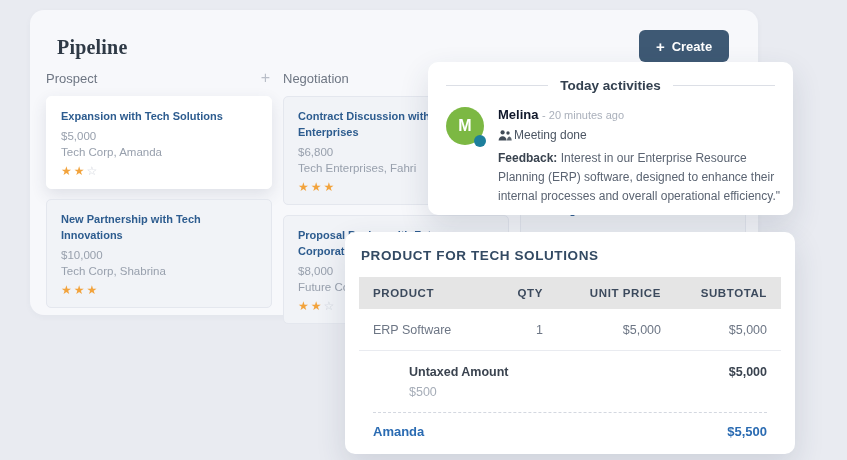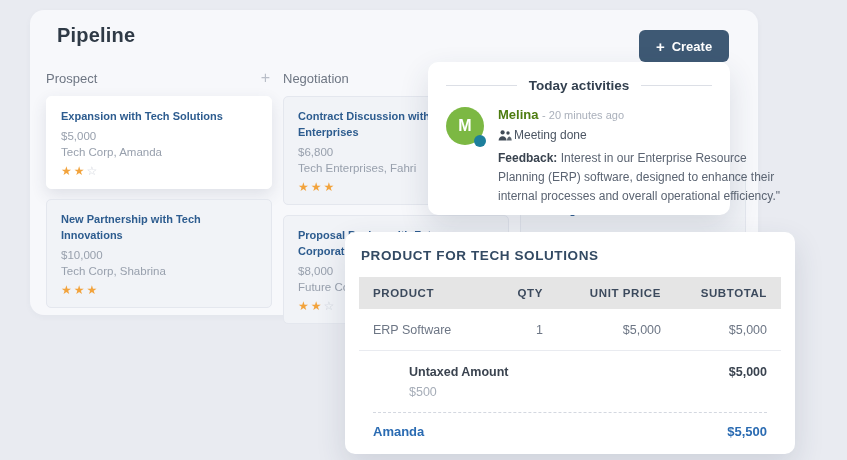--- a/index.html
+++ b/index.html
@@ -2,22 +2,22 @@
 <html><head>
 <meta charset="utf-8">
 <style>
   * { margin:0; padding:0; box-sizing:border-box; }
   body { font-family:"Liberation Sans", sans-serif; }
   .stage { position:relative; width:847px; height:460px; background:#e9ebf1; overflow:hidden; }
 
   
   .board { position:absolute; left:30px; top:10px; width:728px; height:305px;
            background:#f7f8fb; border-radius:14px; box-shadow:0 2px 6px rgba(60,70,100,.04); }
-  .board-title { position:absolute; left:27px; top:14px; font-size:20px; font-weight:bold;
-                 color:#2f3a46; letter-spacing:.2px; }
+  .board-title { position:absolute; left:27px; top:26px; font-size:20px; font-weight:bold;
+                 color:#2f3a46; letter-spacing:.2px;font-family:Liberation Serif, serif; }
   .create-btn { position:absolute; top:20px; right:29px; width:90px; height:32px;
                 background:#3e5974; color:#fff; border:none; border-radius:6px;
                 font-family:inherit; font-size:13px; font-weight:bold; cursor:pointer;
                 display:flex; align-items:center; justify-content:center; gap:7px; }
   .create-btn .plus { font-size:15px; font-weight:bold; line-height:1; }
 
   .col { position:absolute; top:60px; width:226px; }
   .col-1 { left:16px; } .col-2 { left:253px; } .col-3 { left:490px; }
   .col-head { display:flex; align-items:center; justify-content:space-between;
               height:16px; margin-bottom:10px; padding-right:2px; }
@@ -32,35 +32,35 @@
                      line-height:16px; min-height:16px; }
   .card-amount  { font-size:11.5px; color:#98a0ad; line-height:14px; margin-top:5px; }
   .card-contact { font-size:11.5px; color:#98a0ad; line-height:14px; margin-top:2px; }
   .card-stars { margin-top:4px; line-height:14px; letter-spacing:2px; }
   .star { font-size:12px; }
   .star.filled { color:#f2a33c; }
   .star.empty  { color:#cfd3db; }
   .col-3 .card { margin-top:104px; height:92px; }
 
   
-  .activities { position:absolute; left:428px; top:62px; width:302px; height:153px;
+  .activities { position:absolute; left:428px; top:62px; width:365px; height:153px;
                 background:#fff; border-radius:10px; box-shadow:0 12px 30px rgba(45,55,85,.14);
                 padding:16px 18px 0; }
   .act-titlebar { display:flex; align-items:center; gap:12px; }
   .act-rule { flex:1; height:1px; background:#dcdfe6; }
   .act-title { font-size:13.5px; font-weight:bold; color:#33404f; white-space:nowrap; }
   .act-row { display:flex; margin-top:14px; }
   .avatar-wrap { position:relative; width:38px; height:38px; flex:0 0 38px; margin-right:14px; cursor:pointer; }
   .avatar { width:38px; height:38px; border-radius:50%; background:#7cb843; color:#fff;
             font-size:16px; font-weight:bold; display:flex; align-items:center; justify-content:center; }
   .status-dot { position:absolute; right:-2px; bottom:-2px; width:12px; height:12px;
                 border-radius:50%; background:#1d7f9c; }
   .act-body { flex:1; min-width:0; }
   .act-nameline { font-size:13px; line-height:16px; }
-  .act-name { color:#4d7c0f; font-weight:bold; cursor:pointer; }
+  .act-name { color:#0f172a; font-weight:bold; cursor:pointer; }
   .act-time { color:#aab0bb; font-size:11px; }
   .act-activity { display:flex; align-items:center; gap:2px; margin-top:4px;
                   font-size:12px; color:#4b5563; line-height:16px; }
   .meeting-icon { display:inline-flex; }
   .act-feedback { margin-top:6px; font-size:12px; line-height:19px; color:#5b6472; width:292px; }
   .act-feedback b { color:#39434f; }
 
   
   .product-panel { position:absolute; left:345px; top:232px; width:450px; height:222px;
                    background:#fff; border-radius:10px; box-shadow:0 12px 30px rgba(45,55,85,.14);

